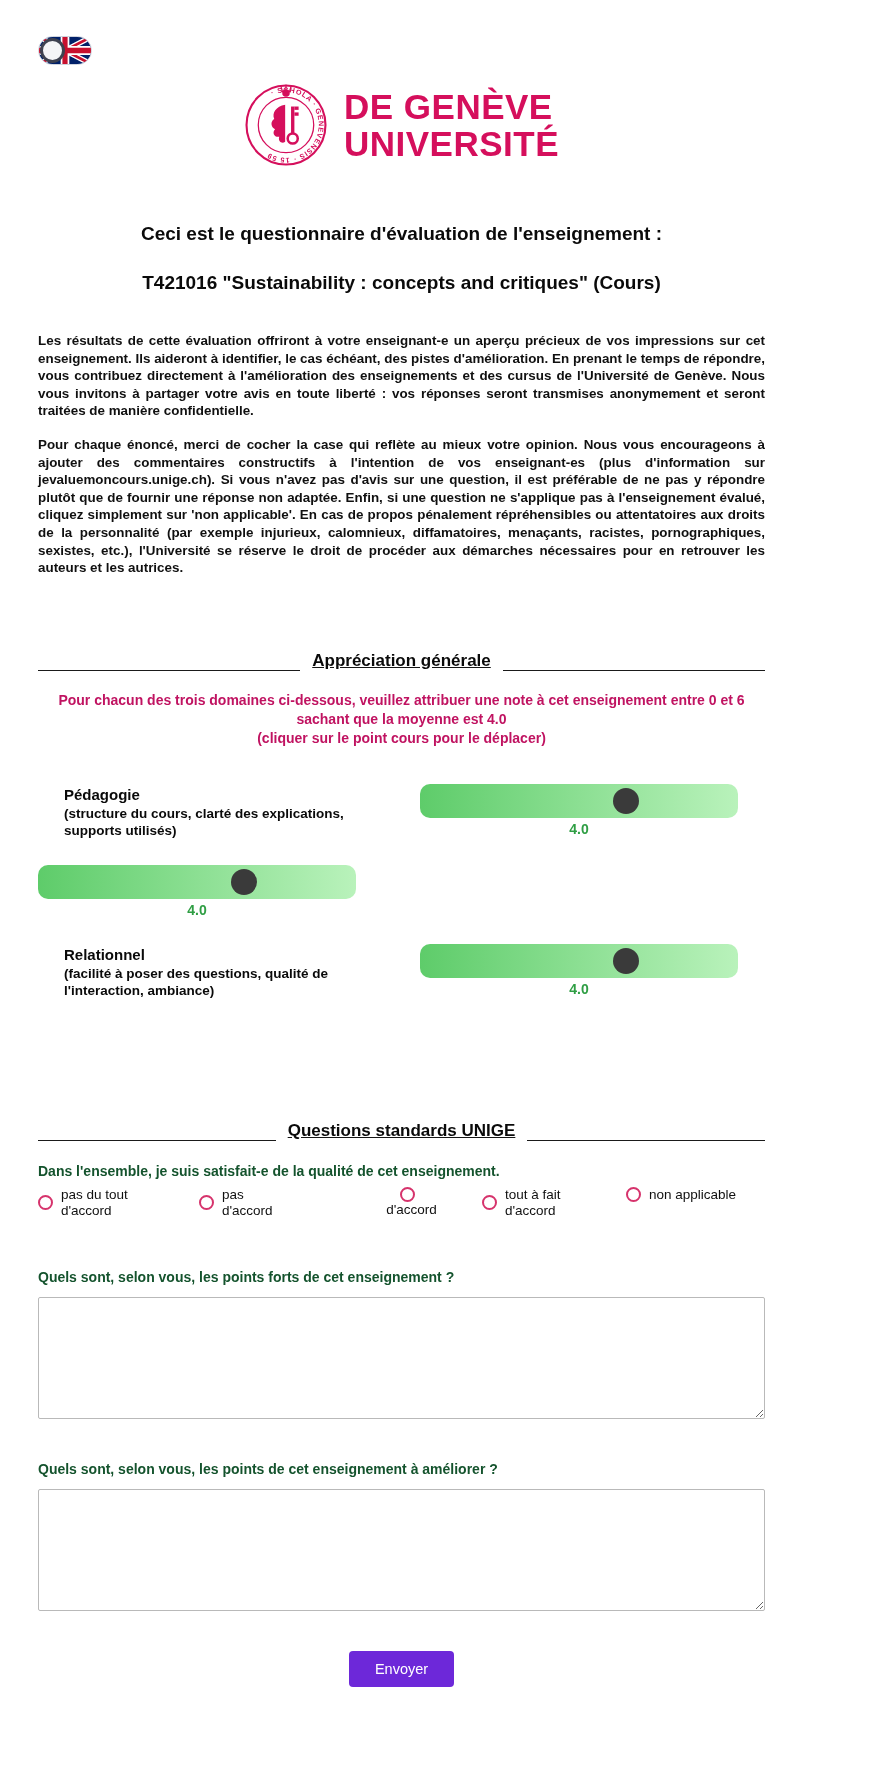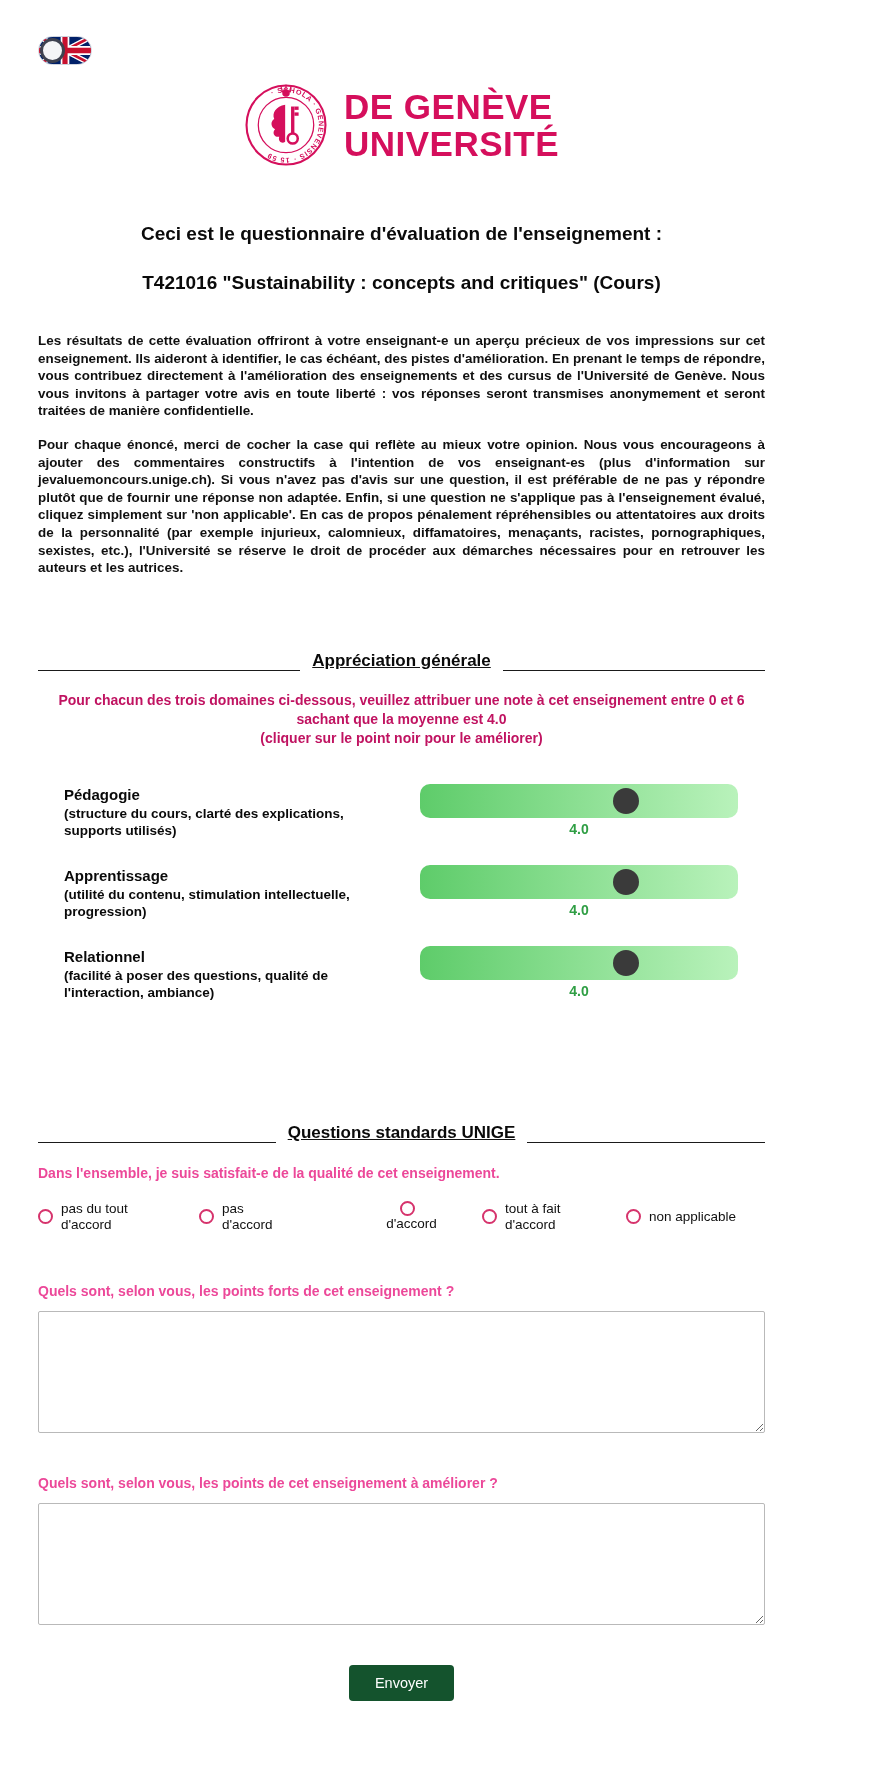--- a/index.html
+++ b/index.html
@@ -61,46 +61,46 @@
     background:linear-gradient(to right,#5ecc6a,#b9f2bb);
     cursor:pointer;
   }
   .slider-knob {
     position:absolute; top:4px; left:calc(64.8% - 13px);
     width:26px; height:26px; border-radius:50%; background:#3a3a3a; cursor:grab;
   }
   .slider-value { margin-top:3px; text-align:center; font-weight:bold; font-size:14px; color:#2f9e44; }
 
   
-  .pink-question { margin-top:22px; color:#ec4899; font-weight:bold; font-size:14px; }
+  .pink-question { margin-top:22px; color:#14532d; font-weight:bold; font-size:14px; }
   .q-spaced { margin-top:50px; }
   .q-spaced2 { margin-top:38px; }
 
-  .radio-row { margin-top:20px; display:flex; align-items:center; }
+  .radio-row { margin-top:8px; display:flex; align-items:flex-start; }
   .radio-option { display:flex; align-items:center; }
   .radio-option .radio-circle {
     flex:0 0 auto; width:15px; height:15px; border-radius:50%;
     border:2px solid #d6336c; background:#ffffff; margin-right:8px; cursor:pointer;
   }
   .radio-option .opt-label { font-size:13.5px; line-height:16px; color:#101010; }
   .opt-0 { width:161px; } .opt-0 .opt-label { max-width:84px; }
   .opt-1 { width:142px; } .opt-1 .opt-label { max-width:60px; }
   .opt-2 { width:141px;flex-direction:column; }
   .opt-3 { width:144px; } .opt-3 .opt-label { max-width:78px; }
 
   textarea.open-answer {
     margin-top:12px; width:727px; height:122px;
     border:1px solid #b9b9b9; border-radius:2px; background:#ffffff;
     font-family:"Liberation Sans", sans-serif; font-size:13px; padding:6px;
     resize:both;
   }
 
   .submit-wrap { margin-top:36px; text-align:center; }
   .submit-btn {
-    display:inline-block; background:#14532d; color:#ffffff; border:none;
+    display:inline-block; background:#6d28d9; color:#ffffff; border:none;
     font-family:"Liberation Sans", sans-serif; font-size:14.5px;
     padding:10px 26px; border-radius:4px; cursor:pointer;
   }
   .bottom-space { height:160px; }
 </style>
 </head>
 <body>
 
 <div class="container">
 
@@ -163,43 +163,39 @@
 
   
   <div class="section-divider divider-1">
     <div class="rule"></div>
     <div class="sd-label">Appréciation générale</div>
     <div class="rule"></div>
   </div>
 
   <div class="pink-instruction">
     <div>Pour chacun des trois domaines ci-dessous, veuillez attribuer une note à cet enseignement entre 0 et 6 sachant que la moyenne est 4.0</div>
-    <div>(cliquer sur le point noir pour le améliorer)</div>
+    <div>(cliquer sur le point cours pour le déplacer)</div>
   </div>
 
   <div class="sliders">
 
     <div class="slider-row">
       <div class="slider-label">
         <div class="slider-name">Pédagogie</div>
         <div class="slider-desc">(structure du cours, clarté des explications, supports utilisés)</div>
       </div>
       <div class="slider-widget">
         <div class="slider-track">
           <div class="slider-knob"></div>
         </div>
         <div class="slider-value">4.0</div>
       </div>
     </div>
 
     <div class="slider-row">
-      <div class="slider-label">
-        <div class="slider-name">Apprentissage</div>
-        <div class="slider-desc">(utilité du contenu, stimulation intellectuelle, progression)</div>
-      </div>
       <div class="slider-widget">
         <div class="slider-track">
           <div class="slider-knob"></div>
         </div>
         <div class="slider-value">4.0</div>
       </div>
     </div>
 
     <div class="slider-row">
       <div class="slider-label">

